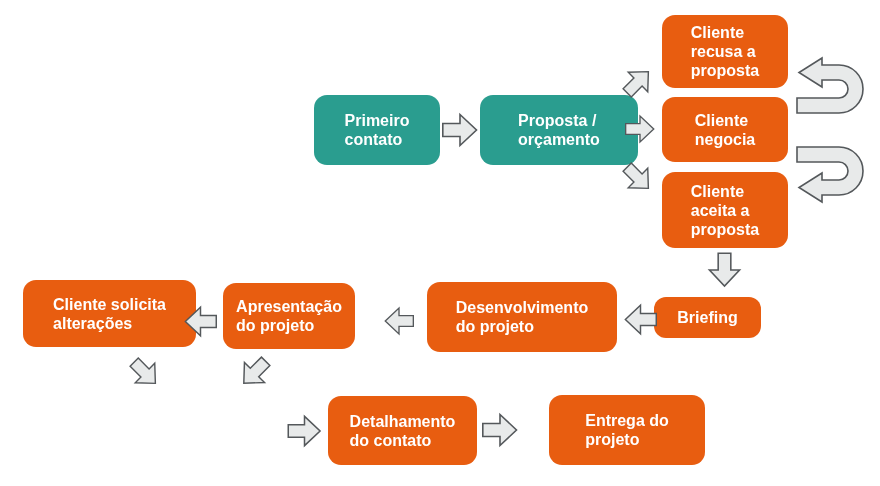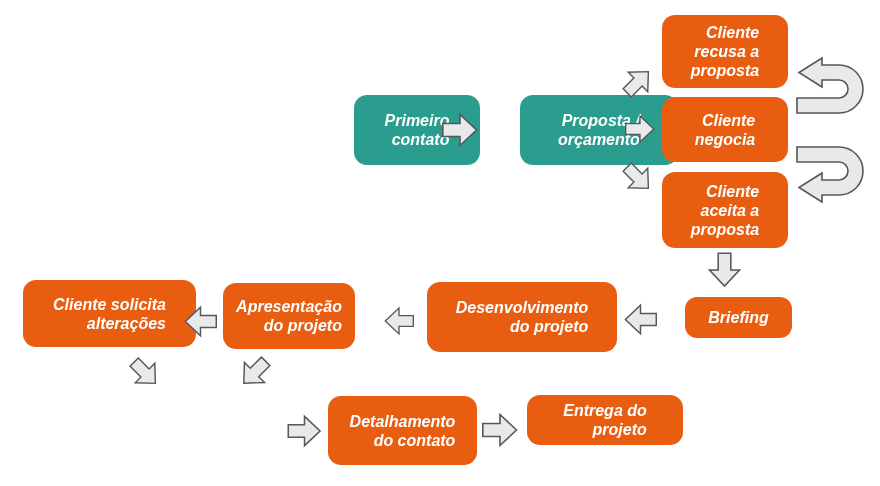--- a/index.html
+++ b/index.html
@@ -9,25 +9,25 @@
     --label-text:#ffffff; --background:#ffffff;
   }
   html,body{margin:0;padding:0;background:var(--background);}
   .canvas{
     position:relative;width:880px;height:486px;overflow:hidden;
     background:var(--background);
     font-family:"Liberation Sans","DejaVu Sans",sans-serif;
   }
   .node{
     position:absolute;display:flex;align-items:center;justify-content:center;
-    text-align:right;color:var(--label-text);font-weight:bold;
+    text-align:left;color:var(--label-text);font-weight:bold;
     font-size:16px;line-height:19px;border-radius:13px;
-    white-space:pre-line;box-sizing:border-box;padding:2px 4px;font-style:italic;
+    white-space:pre-line;box-sizing:border-box;padding:2px 4px;
   }
-  .node.teal{background:var(--teal);margin-left:40px;}
+  .node.teal{background:var(--teal);}
   .node.orange{background:var(--orange);}
   .arrow{position:absolute;}
   .arrow svg{display:block;width:100%;height:100%;overflow:visible;}
   .arrow polygon,.arrow path{
     fill:var(--arrow-fill);stroke:var(--arrow-stroke);
     stroke-width:1.6;stroke-linejoin:miter;
   }
   .rot45{transform:rotate(45deg);}
   .rot-45{transform:rotate(-45deg);}
   .flip-y{transform:scaleY(-1);}
@@ -52,40 +52,40 @@
   </div>
   <div class="node orange" style="left:662px;top:97px;width:126px;height:65px">
     <span>Cliente
 negocia</span>
   </div>
   <div class="node orange" style="left:662px;top:172px;width:126px;height:76px">
     <span>Cliente
 aceita a
 proposta</span>
   </div>
-  <div class="node orange" style="left:685px;top:297px;width:107px;height:41px;border-radius:12px">
+  <div class="node orange" style="left:654px;top:297px;width:107px;height:41px;border-radius:12px">
     <span>Briefing</span>
   </div>
   <div class="node orange" style="left:427px;top:282px;width:190px;height:70px">
     <span>Desenvolvimento
 do projeto</span>
   </div>
   <div class="node orange" style="left:223px;top:283px;width:132px;height:66px">
     <span>Apresentação
 do projeto</span>
   </div>
   <div class="node orange" style="left:23px;top:280px;width:173px;height:67px">
     <span>Cliente solicita
 alterações</span>
   </div>
   <div class="node orange" style="left:328px;top:396px;width:149px;height:69px">
     <span>Detalhamento
 do contato</span>
   </div>
-  <div class="node orange" style="left:527px;top:395px;width:156px;height:50px">
+  <div class="node orange" style="left:549px;top:395px;width:156px;height:70px">
     <span>Entrega do
 projeto</span>
   </div>
 
   <div class="arrow" style="left:442px;top:112px;width:36px;height:36px">
     <svg viewBox="0 0 36 36">
         <polygon points="0.8,11.5 18,11.5 18,2.5 34.5,18 18,33.5 18,24.5 0.8,24.5"></polygon>
       </svg>
   </div>
 

